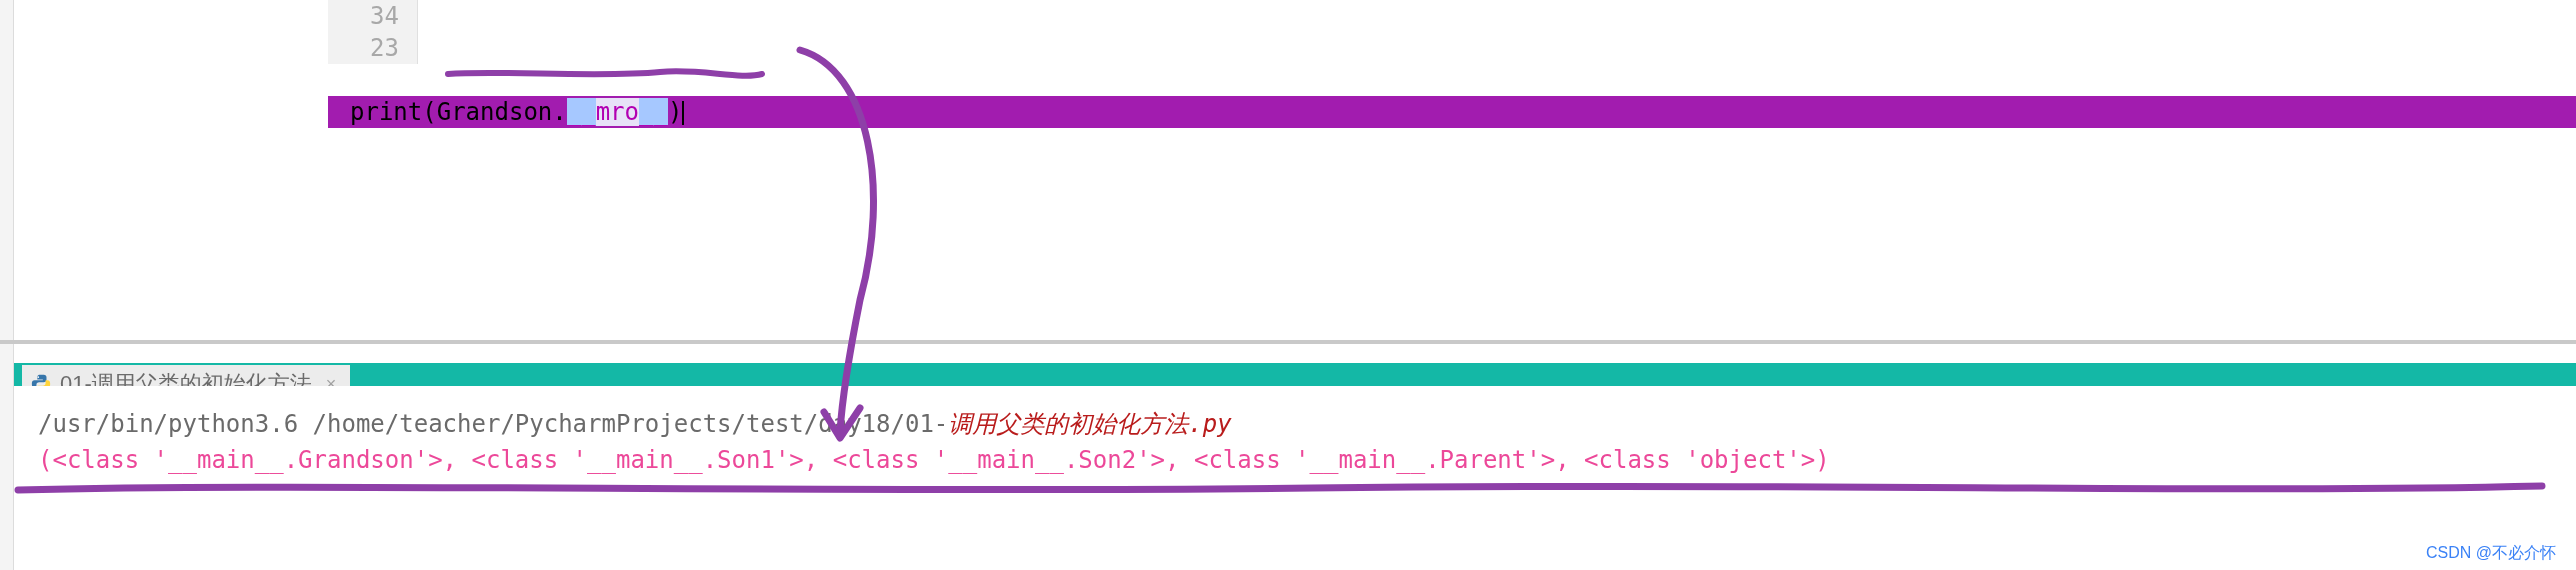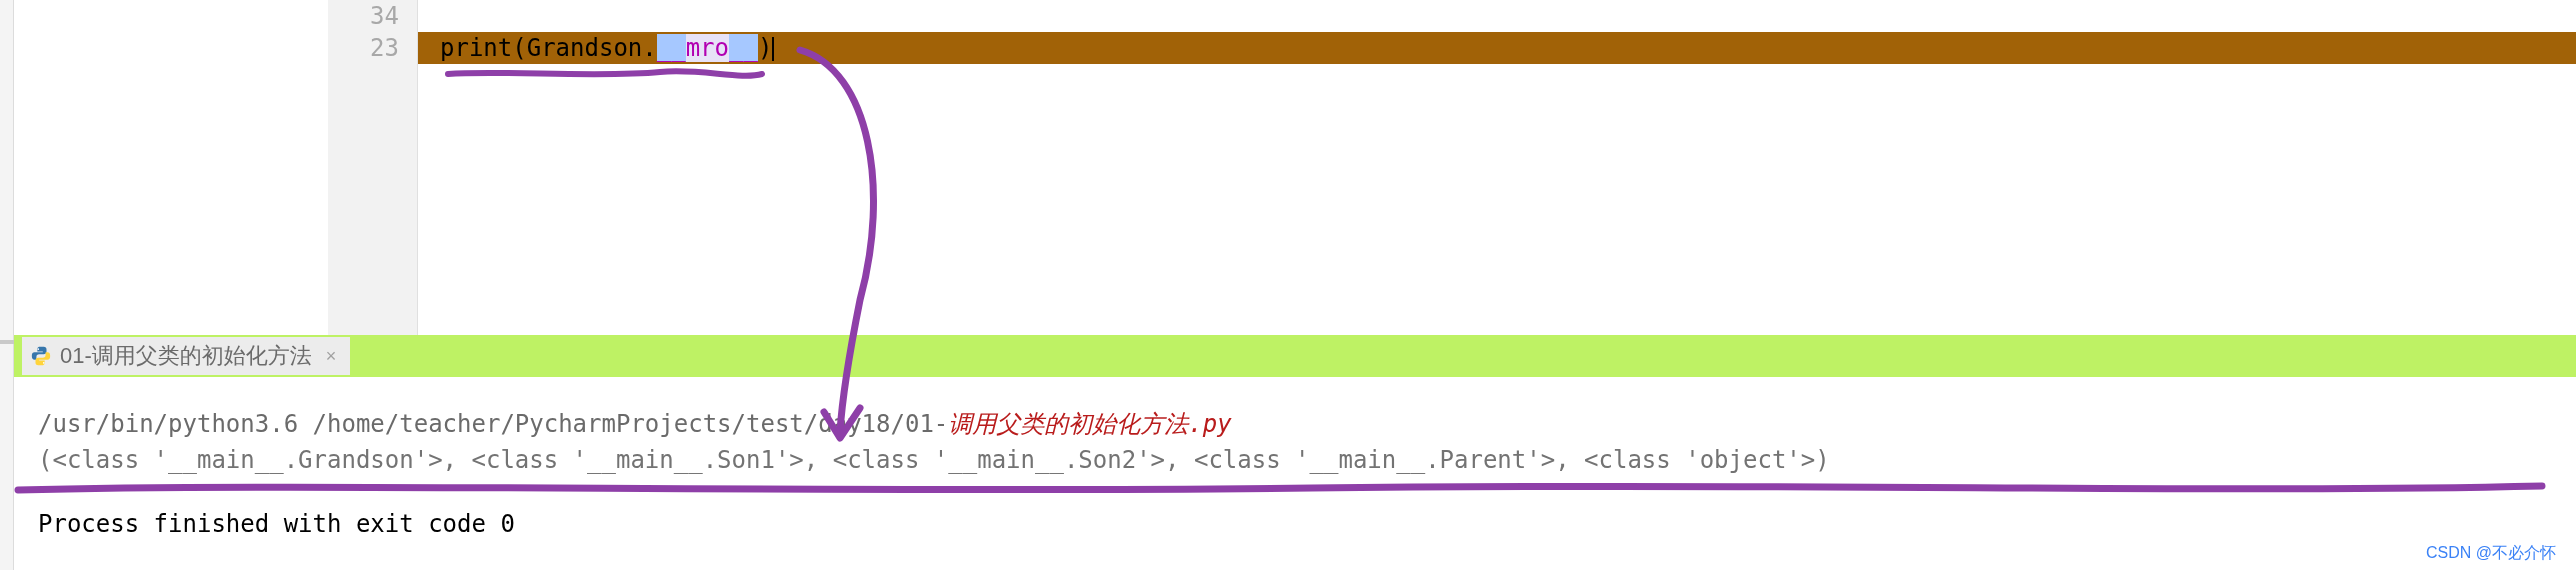--- a/index.html
+++ b/index.html
@@ -12,20 +12,21 @@
       position: relative;
     }
     .editor-area {
       position: absolute;
       top: 0;
       left: 328px;
       right: 0;
       height: 340px;
       background: #ffffff;
       display: flex;
+      flex-direction: column;
     }
     .gutter {
       width: 90px;
       background: #f2f2f2;
       border-right: 1px solid #e0e0e0;
       padding-top: 0;
       font-family: "Consolas", "Monaco", monospace;
       font-size: 24px;
       color: #a8a8a8;
       text-align: right;
@@ -42,21 +43,21 @@
       font-size: 24px;
       position: relative;
     }
     .code-line {
       height: 32px;
       line-height: 32px;
       padding-left: 22px;
       white-space: pre;
     }
     .code-line.current {
-      background: #a16207;
+      background: #a21caf;
     }
     .tok-call { color: #000000; }
     .tok-paren { color: #000000; }
     .tok-name { color: #000000; }
     .tok-dot { color: #000000; }
     .tok-magic { color: #b200b2; background: #e7e2f7; }
     .tok-magic.sel { background: #a6c8ff; }
     .caret {
       display: inline-block;
       width: 2px;
@@ -77,25 +78,25 @@
     .bottom-border {
       position: absolute;
       top: 340px;
       left: 0;
       right: 0;
       height: 4px;
       background: #c9c9c9;
     }
     .tab-bar {
       position: absolute;
-      top: 335px;
+      top: 363px;
       left: 14px;
       right: 0;
       height: 42px;
-      background: #bef264;
+      background: #14b8a6;
       display: flex;
       align-items: center;
       padding-left: 8px;
     }
     .tab {
       display: flex;
       align-items: center;
       height: 38px;
       padding: 0 14px 0 8px;
       background: #ececec;
@@ -127,21 +128,21 @@
       font-size: 24px;
       line-height: 36px;
     }
     .console-line {
       white-space: pre;
       color: #000000;
     }
     .console-line.cmd { color: #6a6a6a; }
     .console-line.cmd .path-en { color: #6a6a6a; }
     .console-line.cmd .path-cn { color: #b91c1c; font-style: italic; }
-    .console-line.output { color: #737373; }
+    .console-line.output { color: #ec4899; }
     .console-line.exit { color: #000000; margin-top: 28px; }
     .annotation {
       position: absolute;
       pointer-events: none;
     }
     .watermark {
       position: absolute;
       right: 20px;
       bottom: 6px;
       font-size: 16px;
@@ -189,21 +190,20 @@
       </svg>
     </span>
     <span>01-调用父类的初始化方法</span>
     <span class="tab-close">×</span>
   </div>
 </div>
 
 <div class="console-area">
   <div class="console-line cmd"><span class="path-en">/usr/bin/python3.6 /home/teacher/PycharmProjects/test/day18/01-</span><span class="path-cn">调用父类的初始化方法</span><span class="path-cn">.py</span></div>
   <div class="console-line output">(&lt;class '__main__.Grandson'&gt;, &lt;class '__main__.Son1'&gt;, &lt;class '__main__.Son2'&gt;, &lt;class '__main__.Parent'&gt;, &lt;class 'object'&gt;)</div>
-  <div class="console-line exit">Process finished with exit code 0</div>
 </div>
 
 <svg class="annotation" style="left:440px; top:62px;" width="330" height="30">
   <path d="M8 12 C 60 8, 160 16, 220 10 C 260 6, 300 18, 322 12" stroke="#8e3fa8" stroke-width="6" fill="none" stroke-linecap="round"></path>
 </svg>
 
 <svg class="annotation" style="left:780px; top:40px;" width="140" height="410">
   <path d="M20 10 C 90 30, 110 150, 80 260 C 70 310, 62 360, 60 392" stroke="#8e3fa8" stroke-width="7" fill="none" stroke-linecap="round"></path>
   <path d="M44 372 L60 398 L80 368" stroke="#8e3fa8" stroke-width="7" fill="none" stroke-linecap="round" stroke-linejoin="round"></path>
 </svg>

